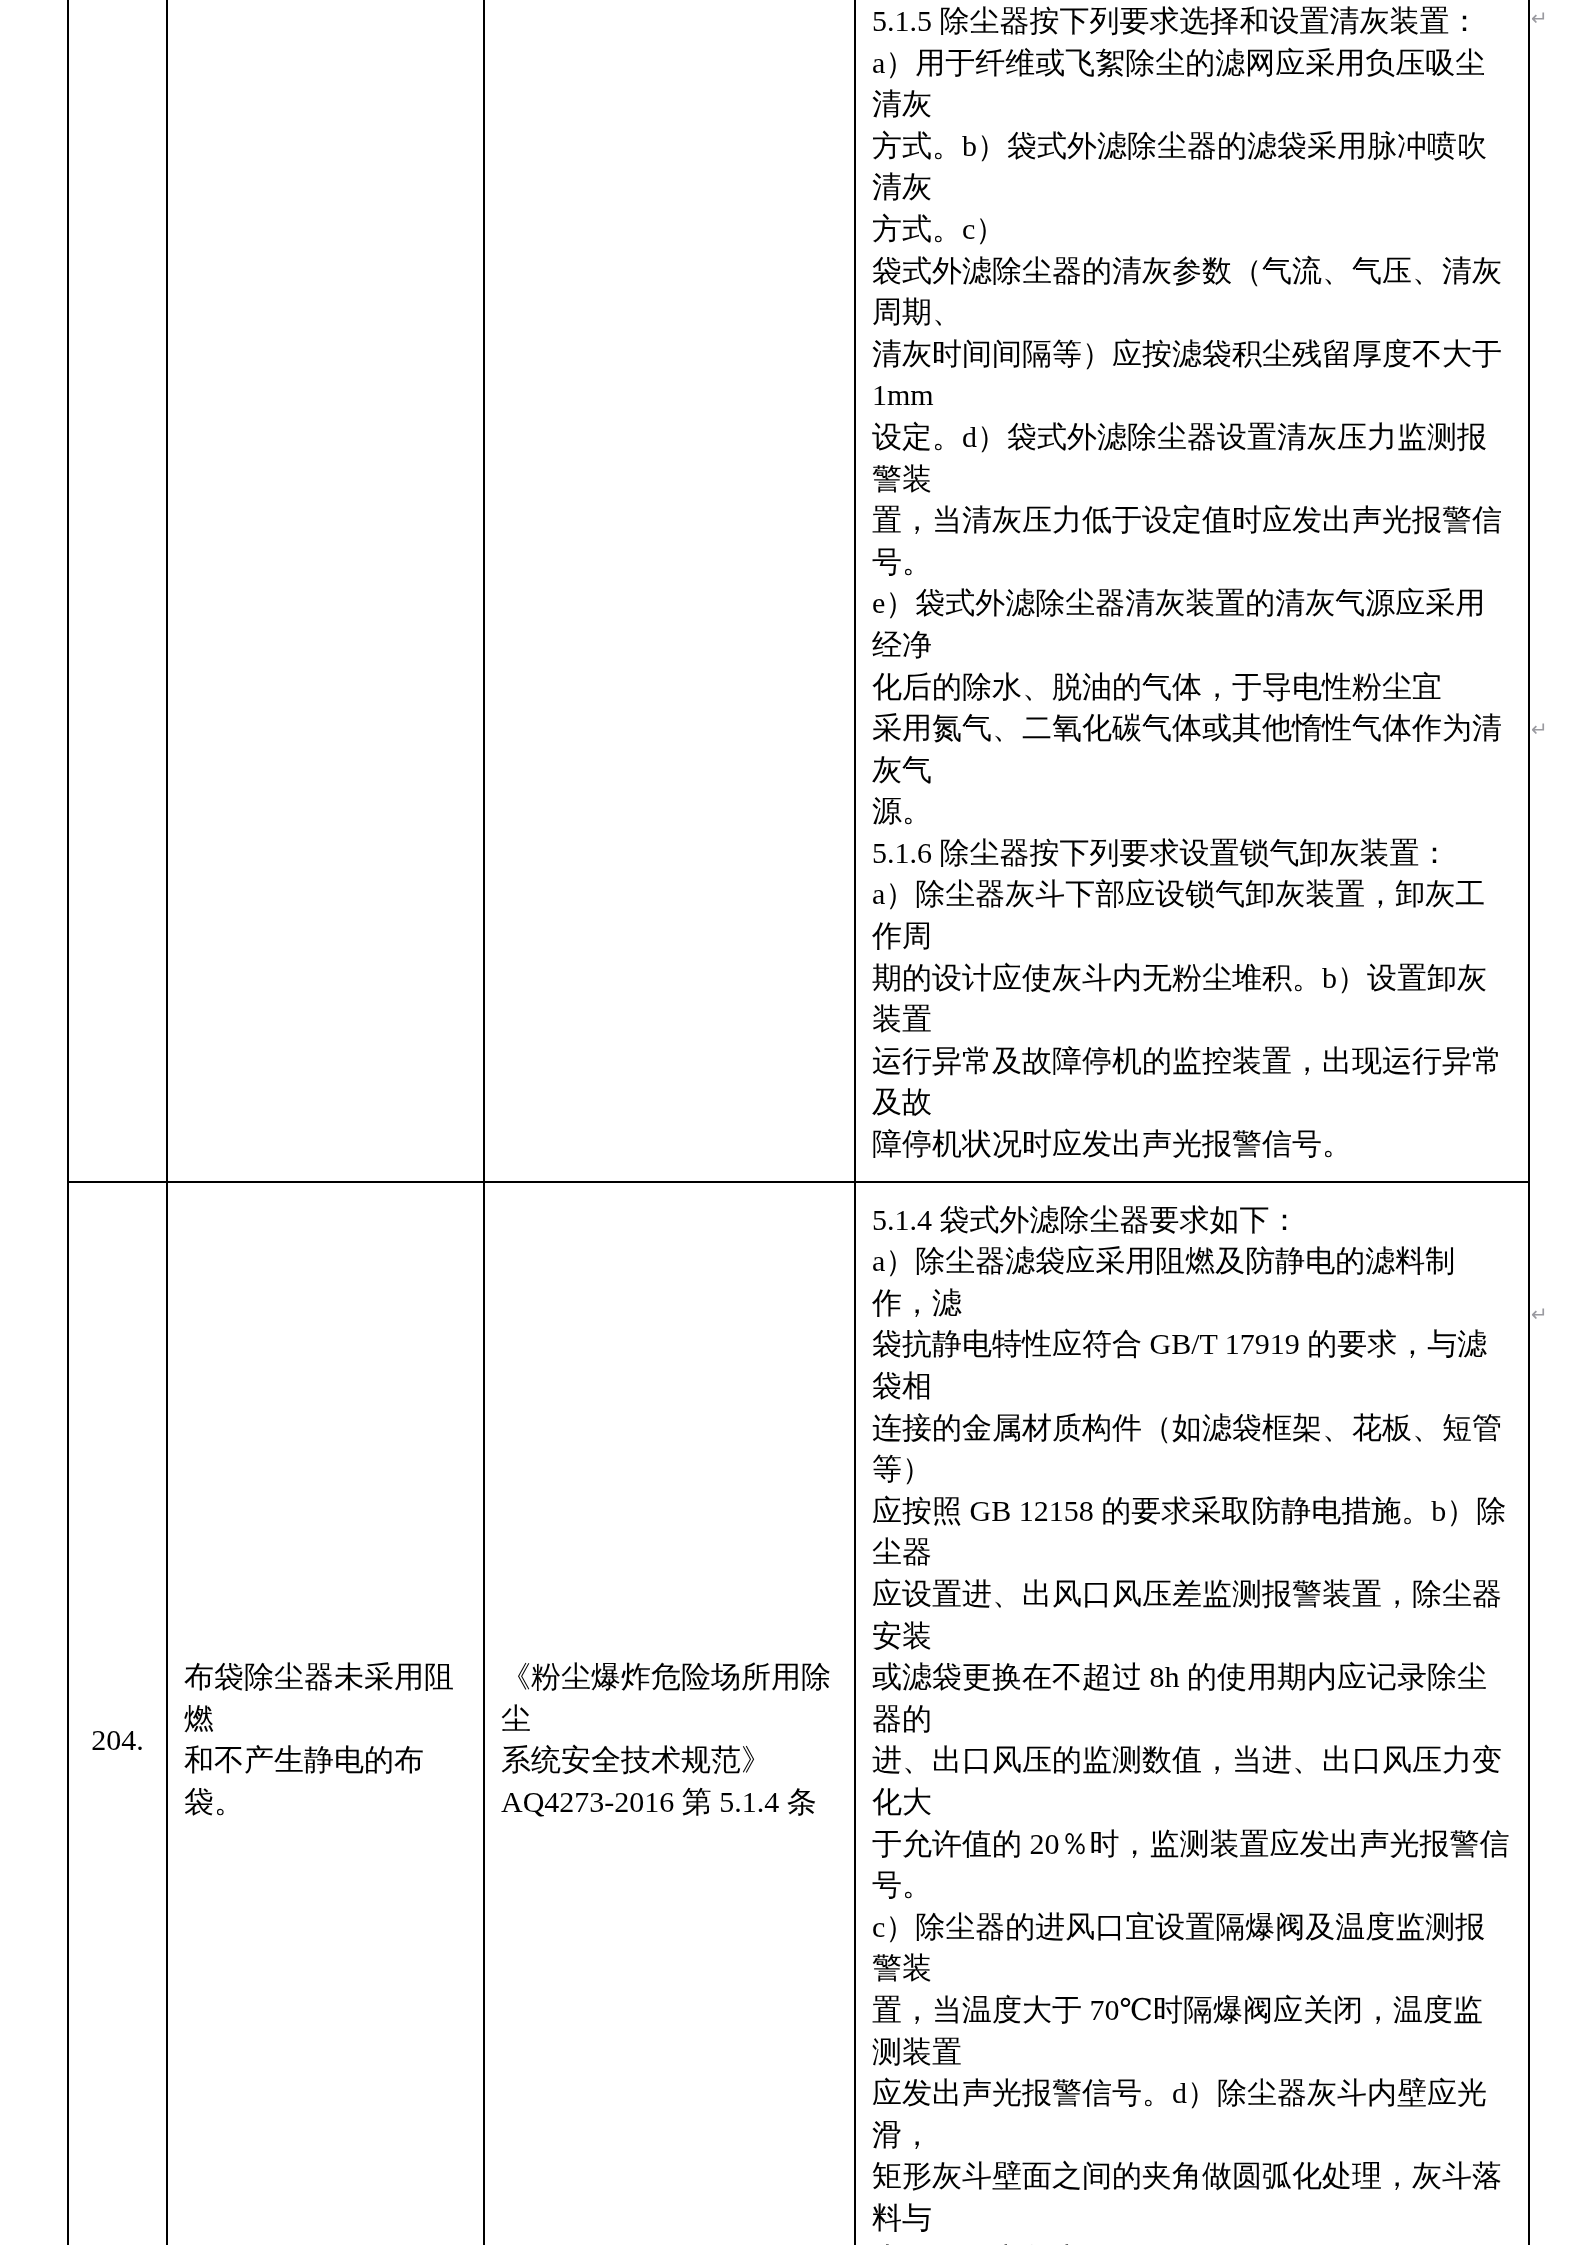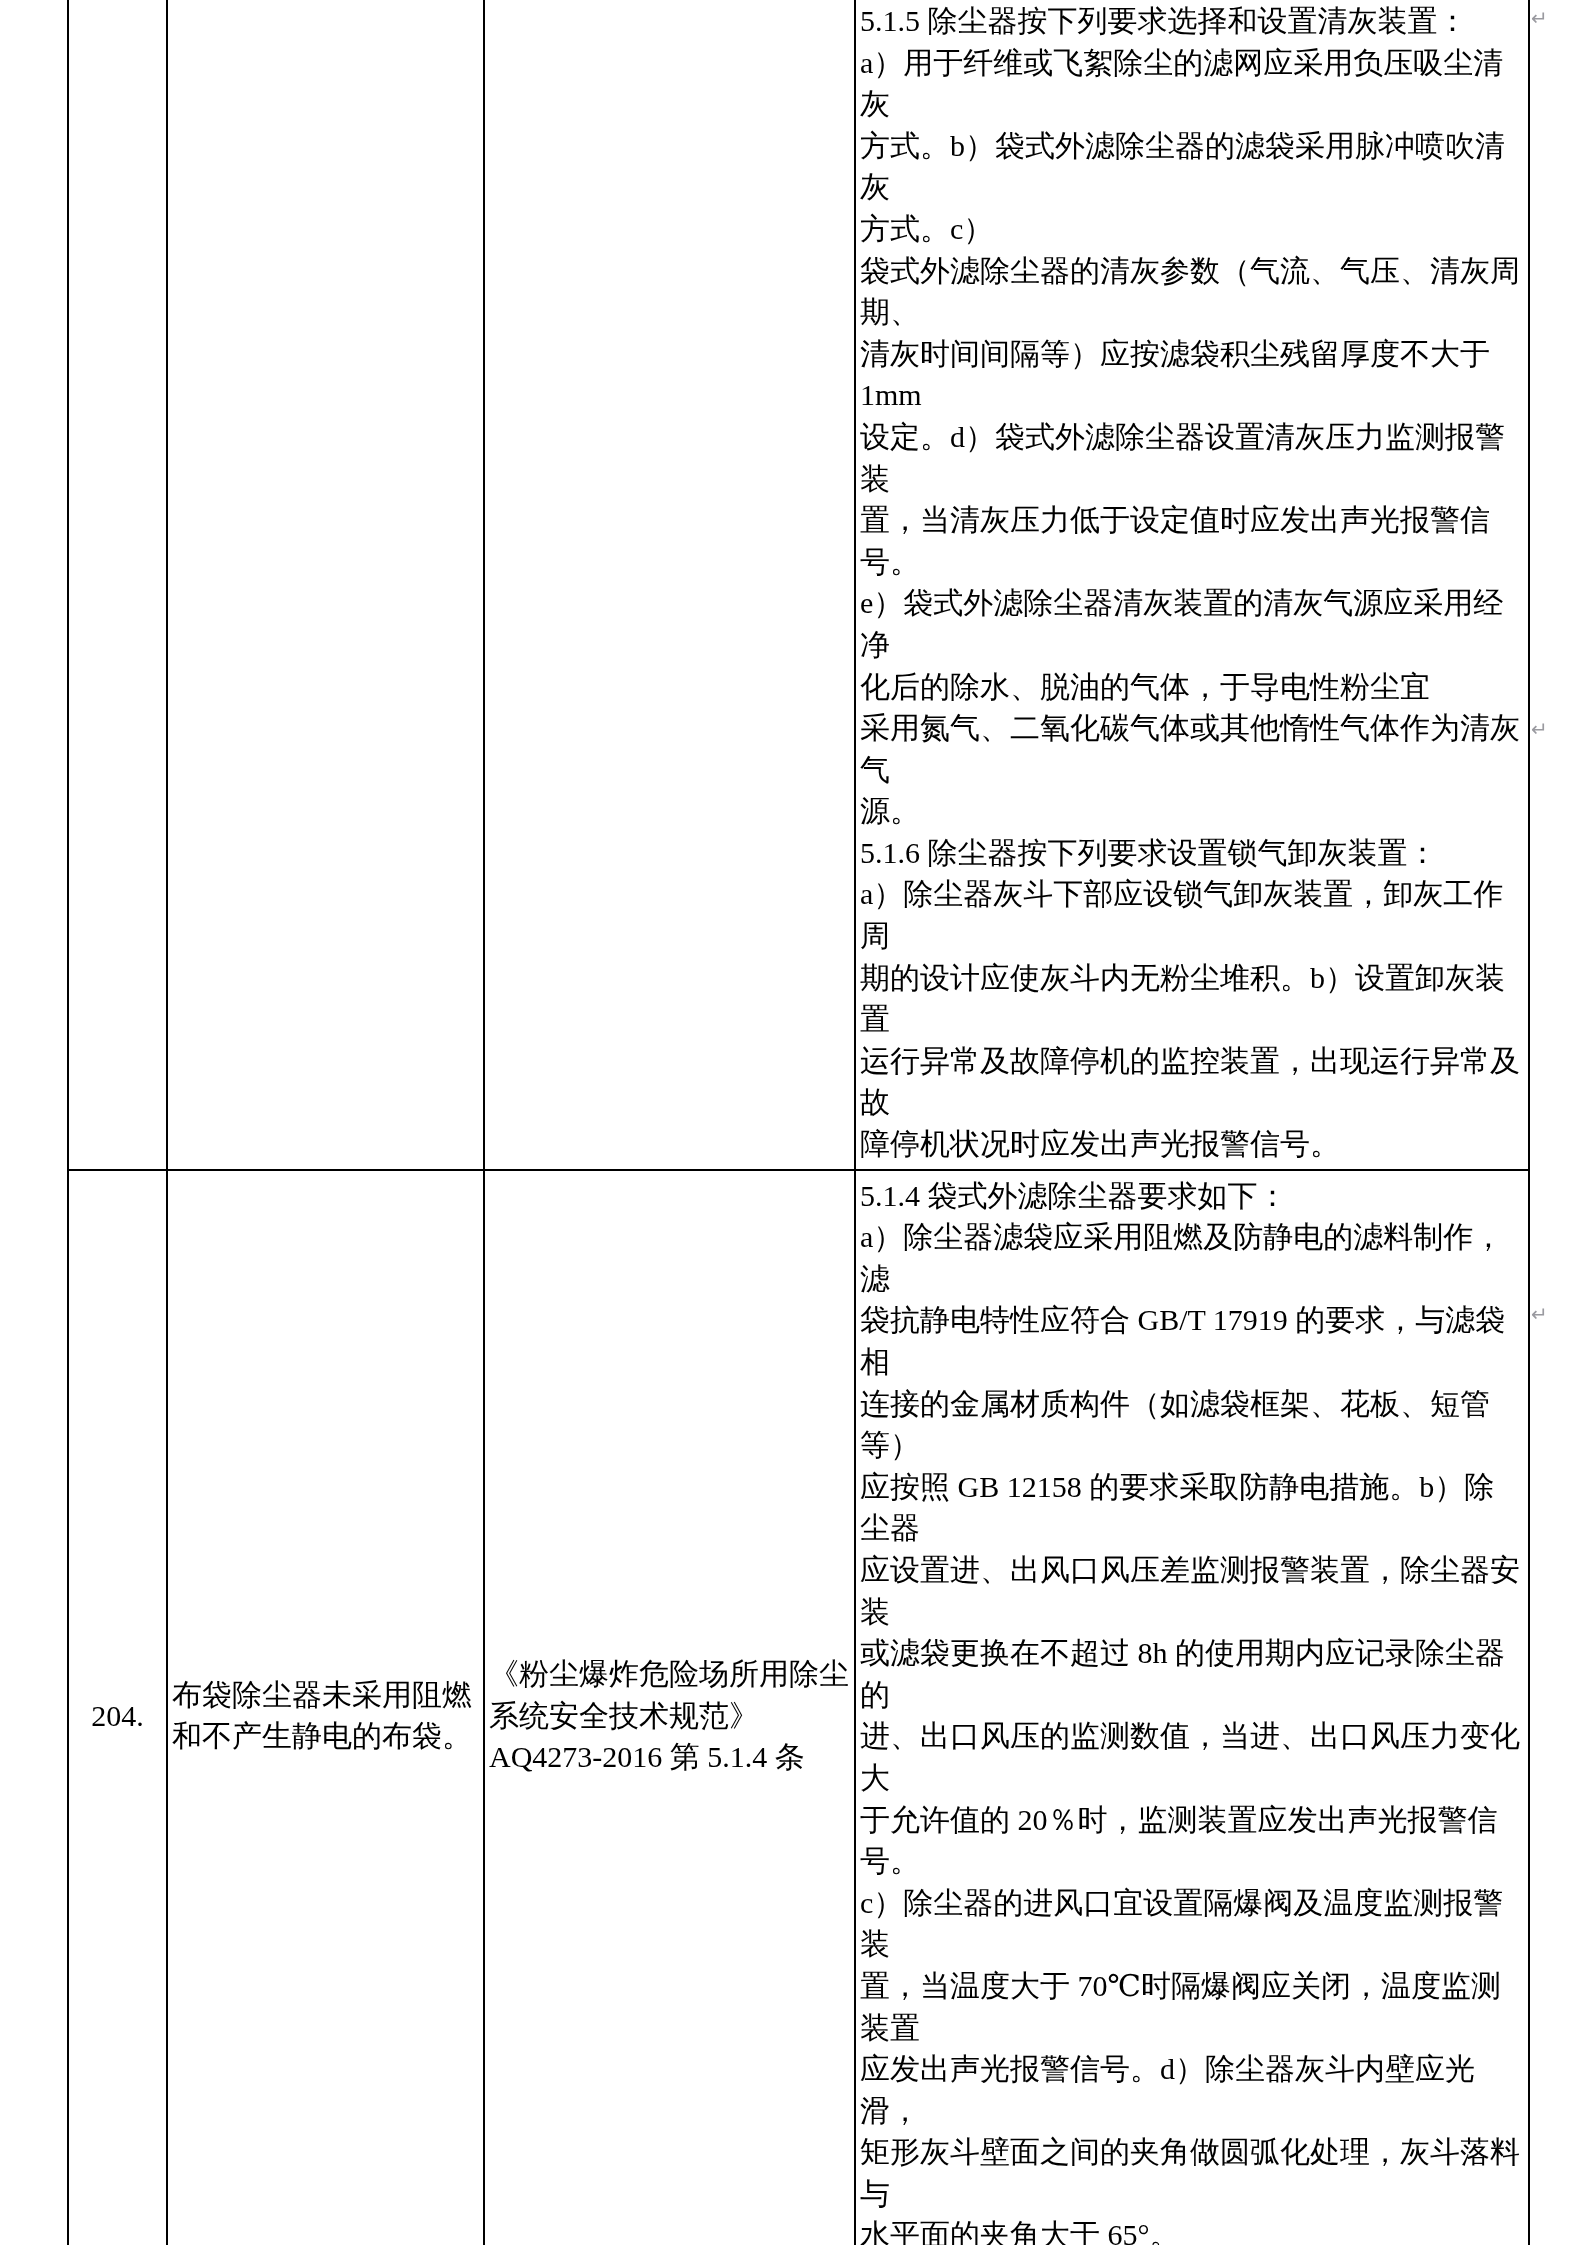--- a/index.html
+++ b/index.html
@@ -24,21 +24,21 @@
     border-collapse: collapse;
     table-layout: fixed;
   }
   table.reg-table td {
     border: 2px solid #000000;
     vertical-align: middle;
     font-size: 30px;
     line-height: 41.6px;
     white-space: pre-line;
     overflow: hidden;
-    padding: 4px;
+    padding: 16px;
     box-sizing: border-box;
   }
   tr.row-a td { border-top: none; }
   tr.row-a { height: 708px; }
   tr.row-204 { height: 585px; }
 
   td.col-no {
     text-align: center;
     padding: 0 2px;
   }

